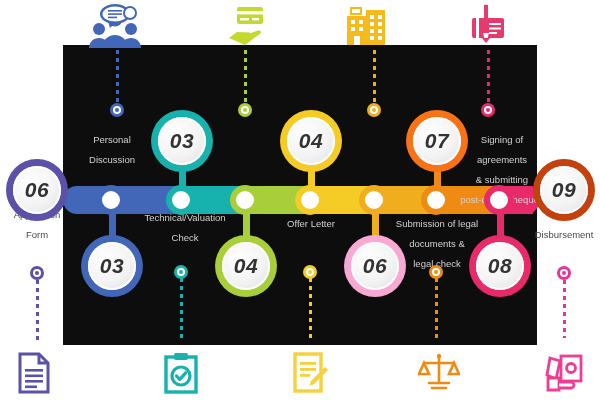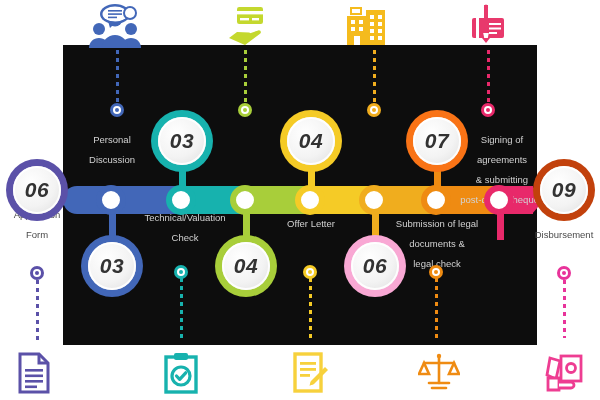--- a/index.html
+++ b/index.html
@@ -148,20 +148,23 @@
   </div>
 
   <div class="num" style="left:344px;top:235px;background:#f9a8d4;">
     <div class="inner">06</div>
   </div>
 
   <div class="num" style="left:406px;top:110px;background:#f97316;">
     <div class="inner">07</div>
   </div>
 
+  <div class="num" style="left:469px;top:235px;background:#e8296a;">
+    <div class="inner">08</div>
+  </div>
 
   <div class="num end" style="left:533px;top:159px;background:#c2410c;">
     <div class="inner">09</div>
   </div>
 
   <div class="lbl dark" style="left:-11px;top:205px;white-space:pre-line;">Application
 Form</div>
 
   <div class="lbl" style="left:64px;top:130px;white-space:pre-line;">Personal
 Discussion</div>

